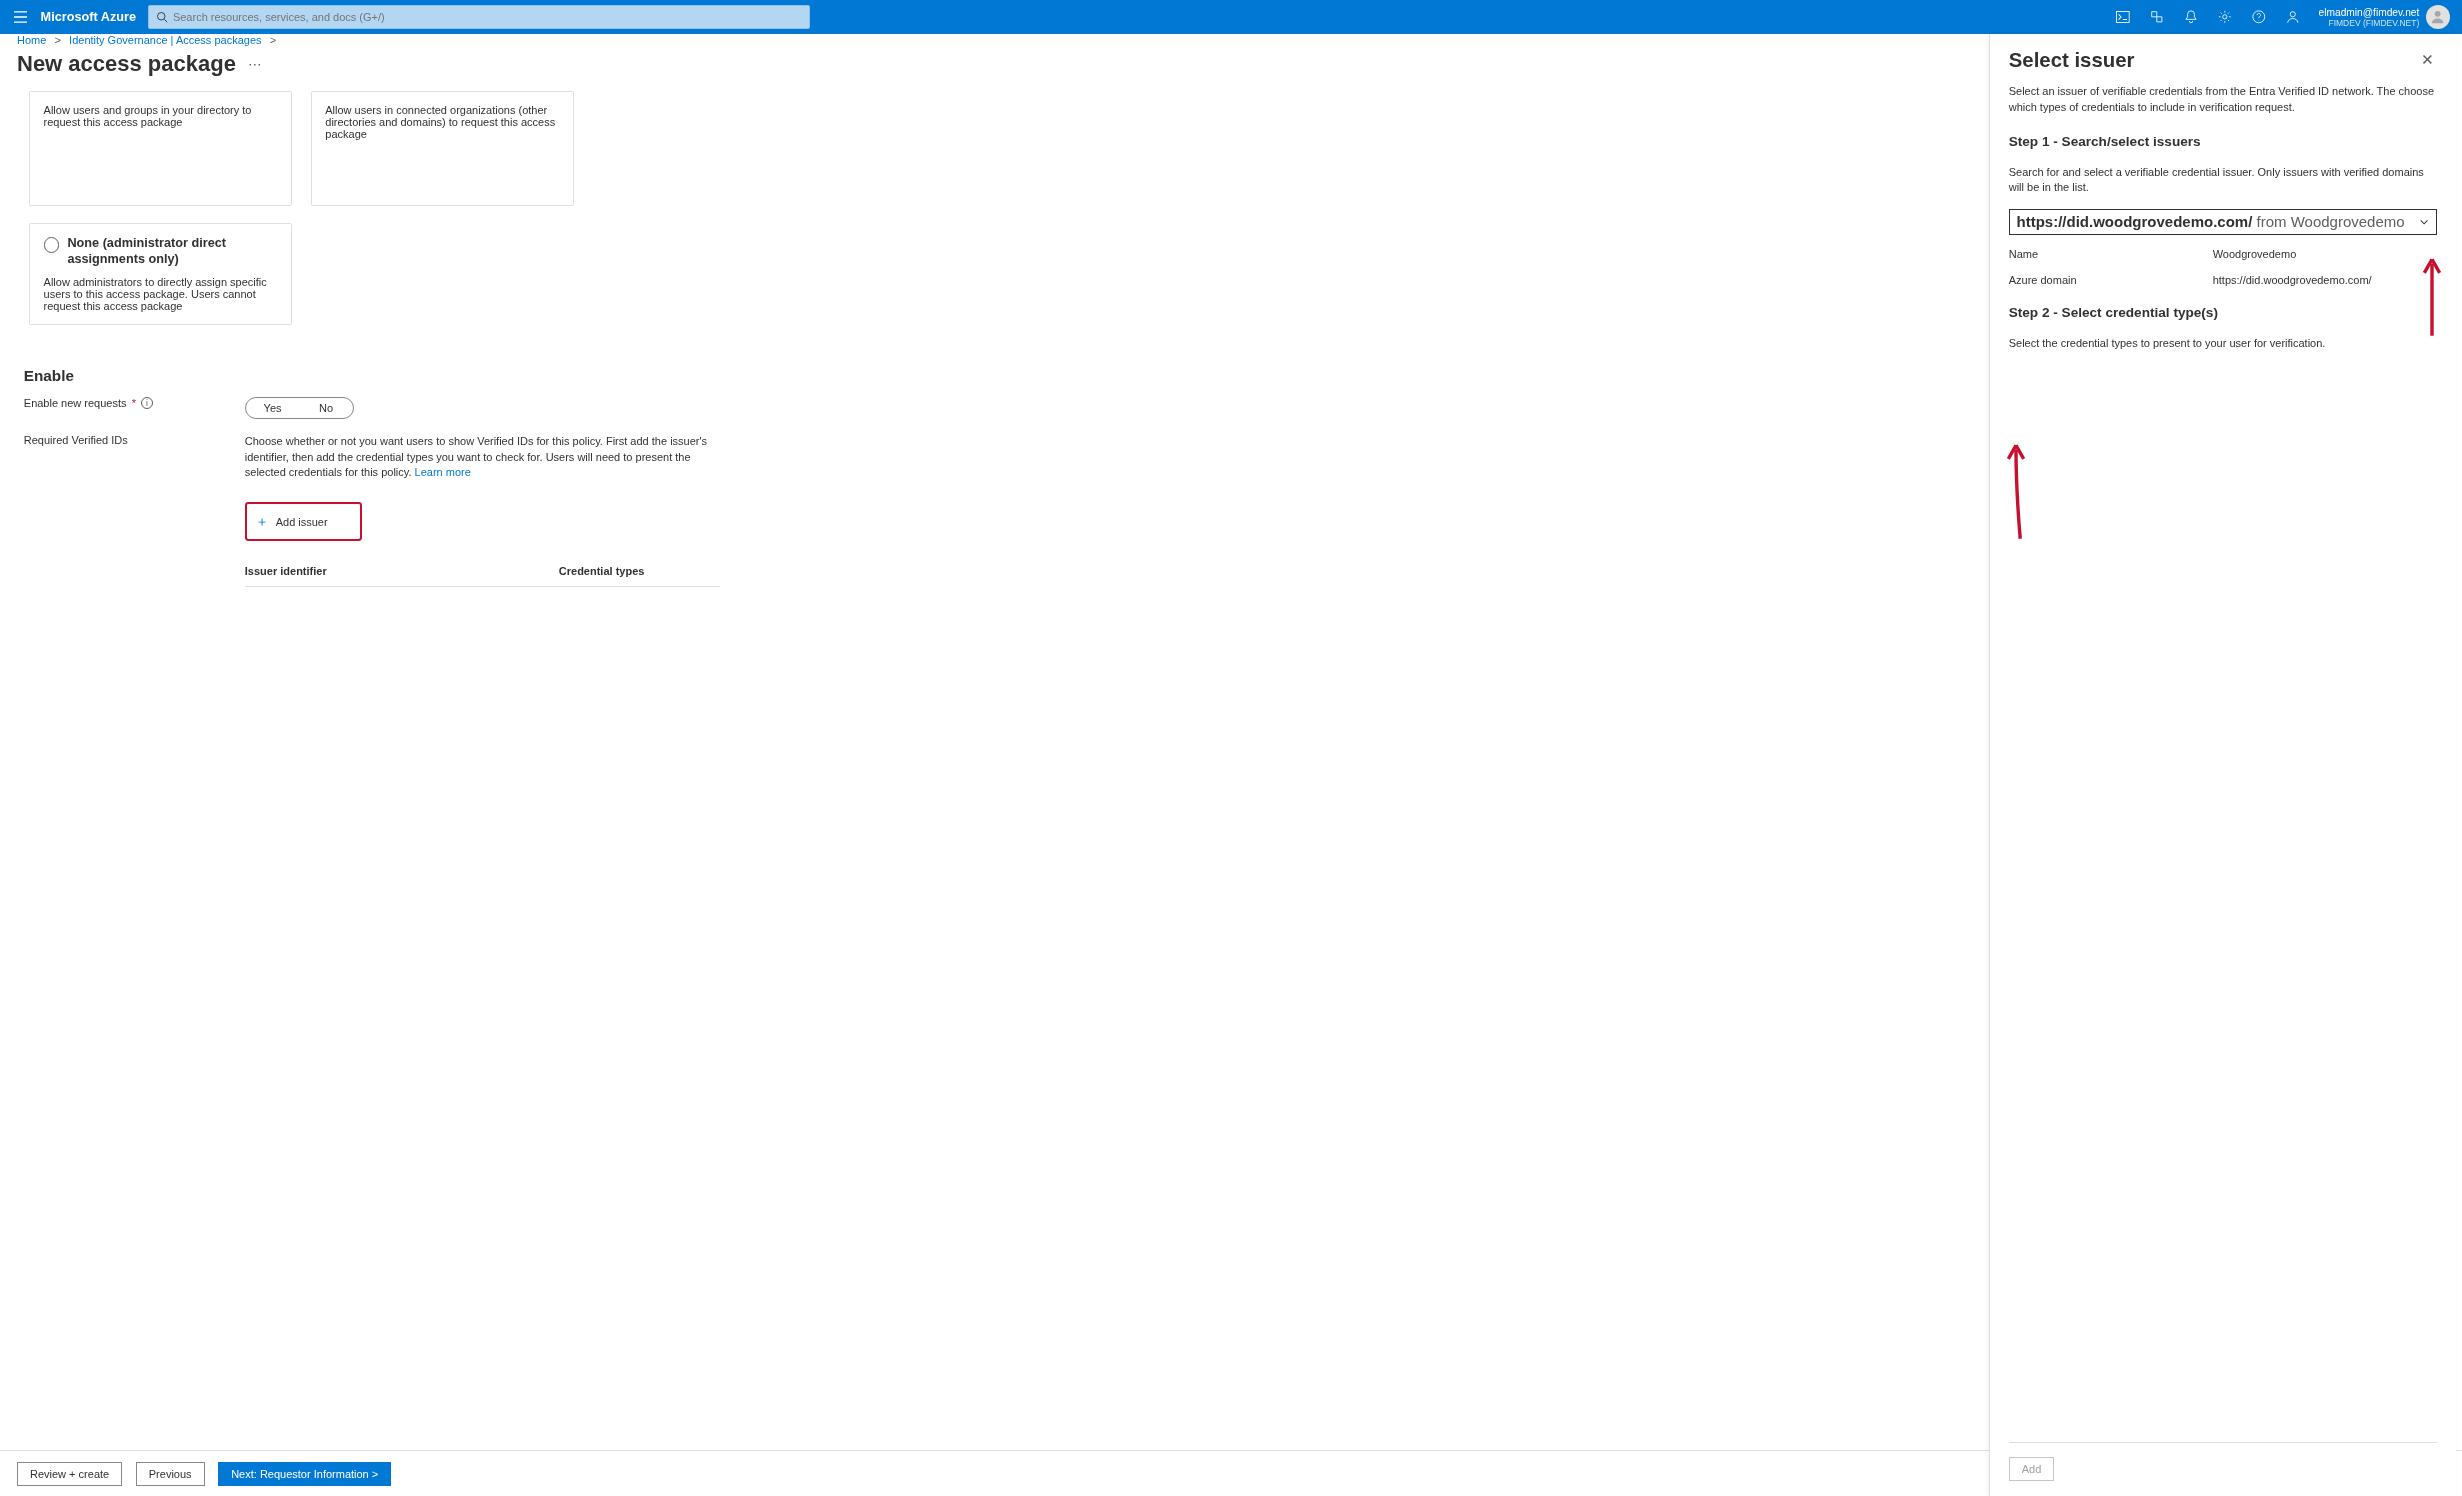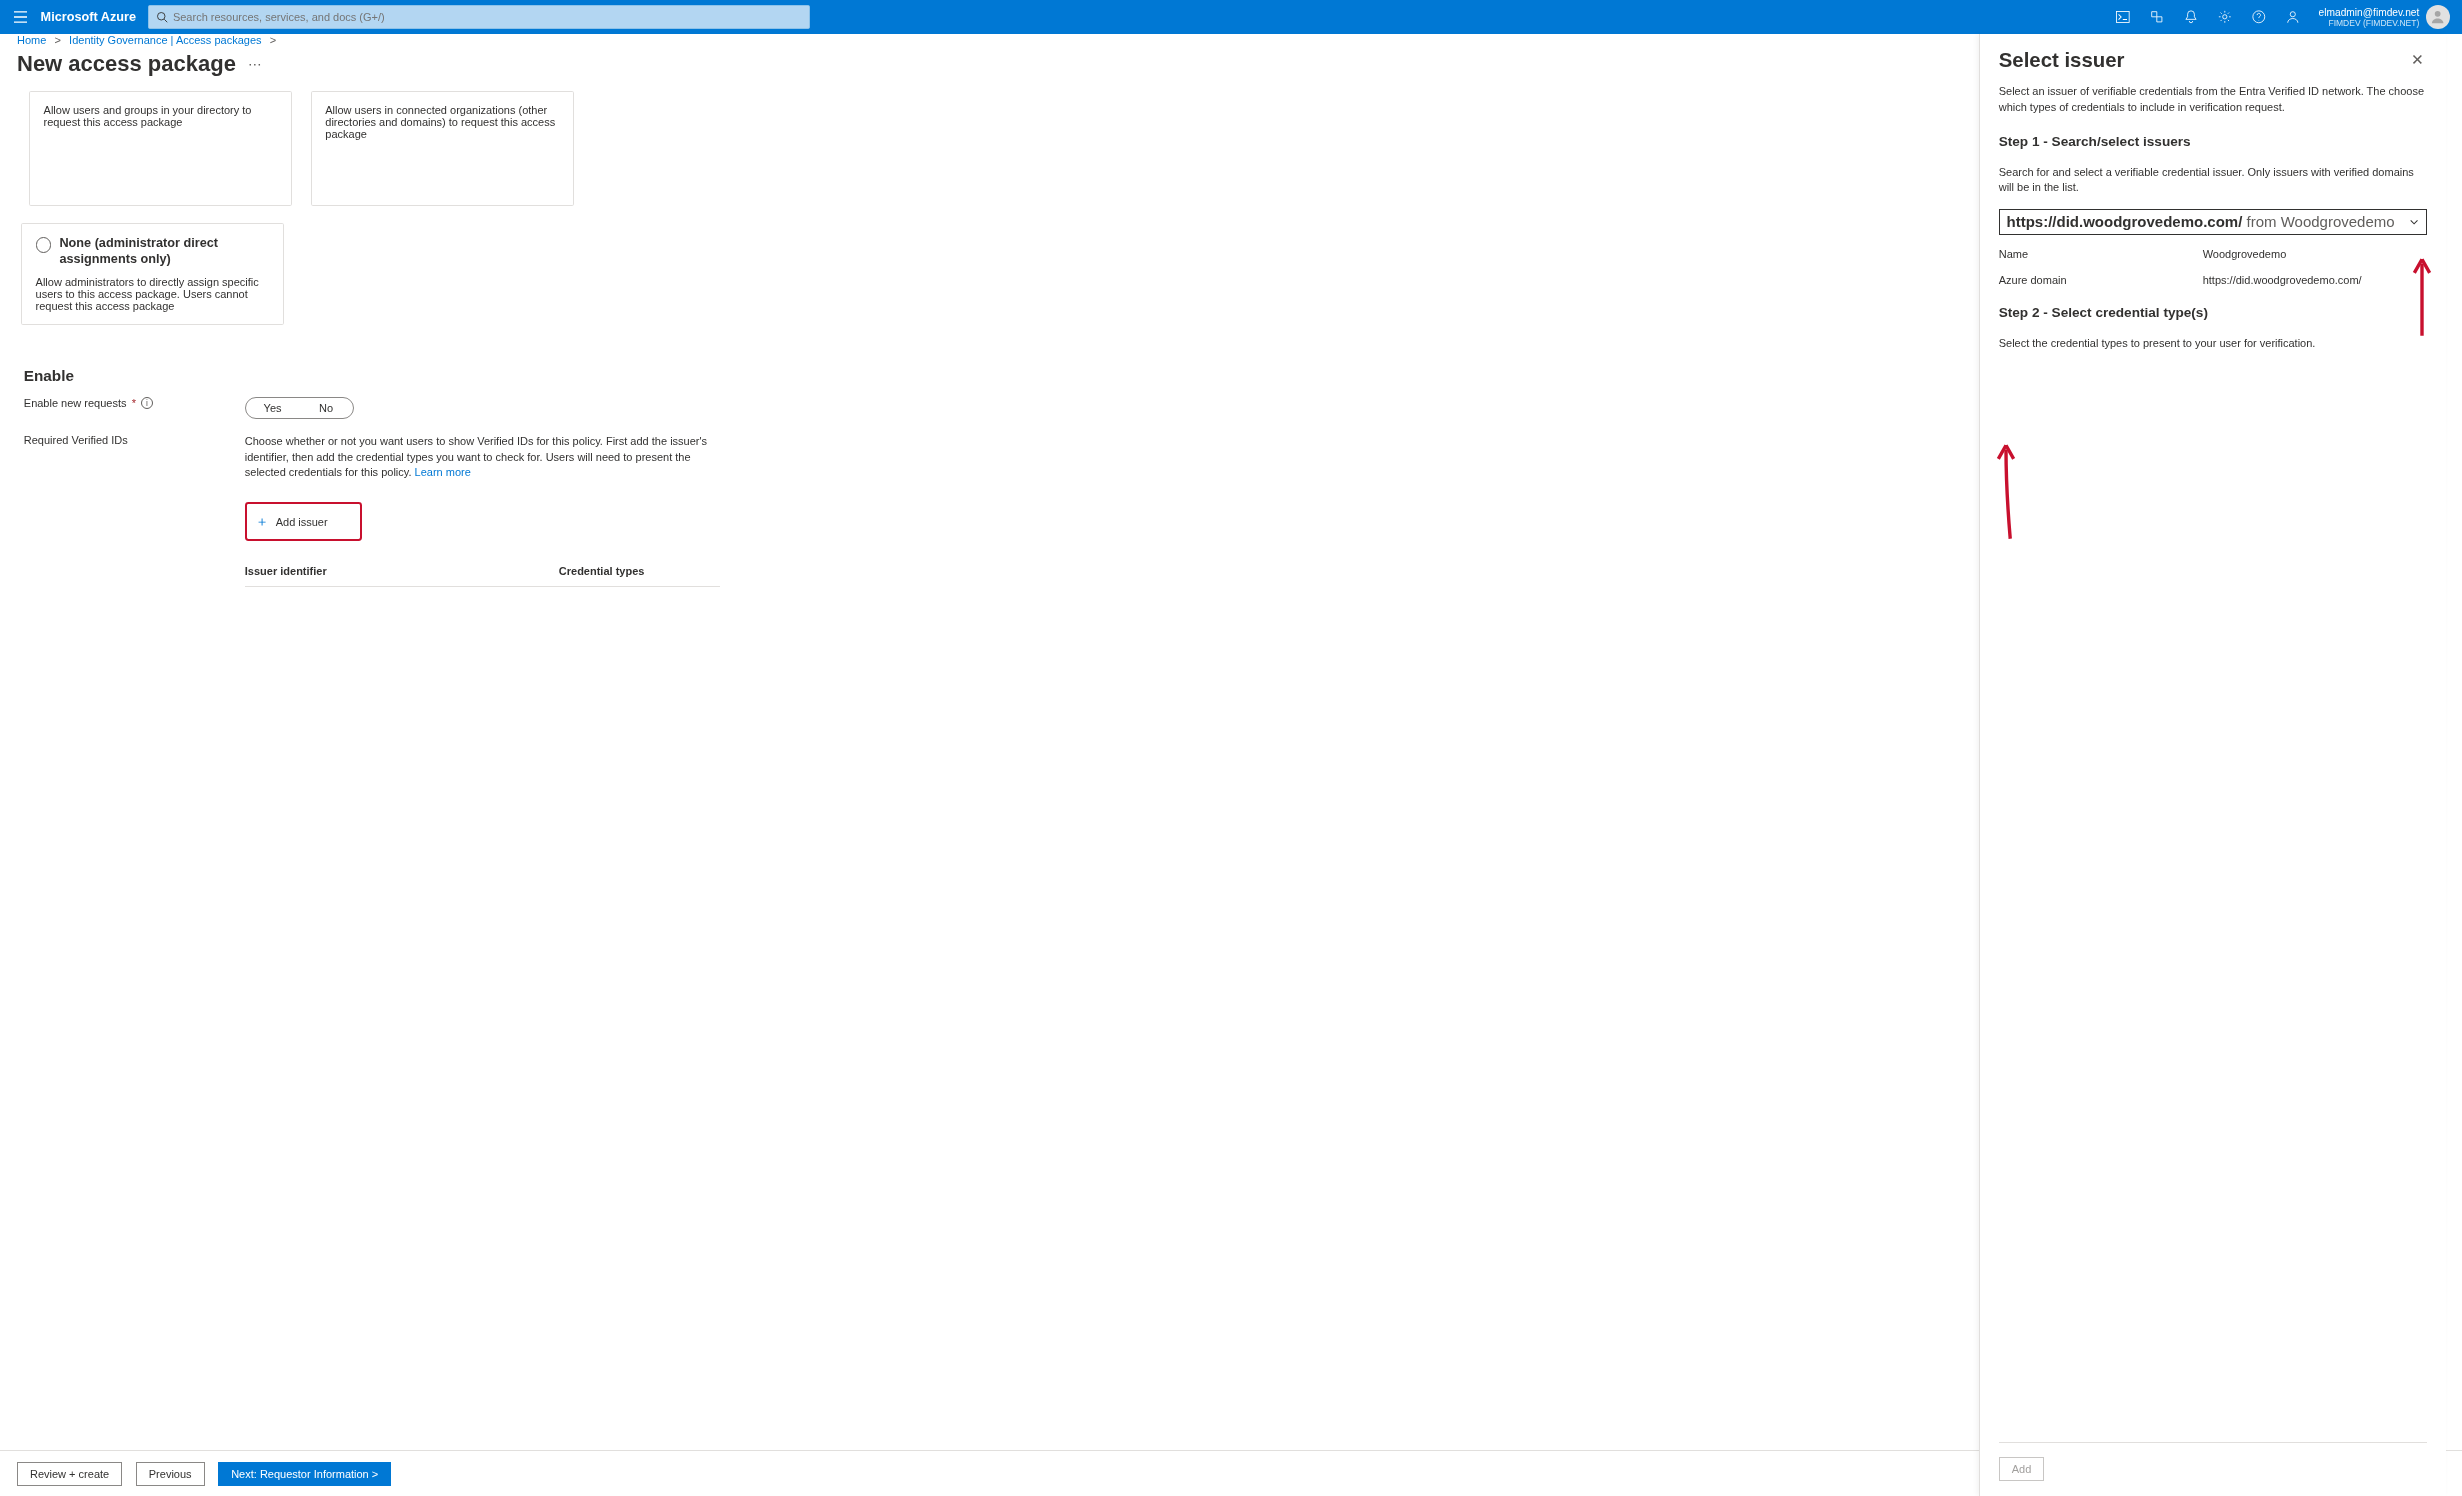--- a/index.html
+++ b/index.html
@@ -160,21 +160,21 @@
     padding: 5.1px 12px; font-size:11px; cursor:pointer;
     border: 0.8px solid #8a8886; background:#fff; color:#323130;
   }
   .btn.primary {
     background:#0078d4; border-color:#0078d4; color:#fff;
   }
 
   
   .panel {
     position:absolute;
-    top:0; right:16px; bottom:0;
+    top:0; right:6px; bottom:0;
     width: 467px;
     background:#fff;
     border-left:0.8px solid #e1dfdd;
     padding: 15.3px 18.7px;
     overflow:auto;
     box-shadow: -1.7px 0 5.1px rgba(0,0,0,0.05);
     display:flex; flex-direction:column;
   }
   .panel-head { display:flex; justify-content:space-between; align-items:flex-start; }
   .panel-title { font-size: 20.4px; font-weight:600; }
@@ -298,21 +298,21 @@
 
   <div class="cards-row">
     <div class="card tall">
       <div class="card-desc" style="margin-top:0">Allow users and groups in your directory to request this access package</div>
     </div>
     <div class="card tall">
       <div class="card-desc" style="margin-top:0">Allow users in connected organizations (other directories and domains) to request this access package</div>
     </div>
   </div>
 
-  <div style="margin-top:17px; margin-left:4px;">
+  <div style="margin-top:17px; margin-left:12px;">
     <div class="card" style="width:263px;">
       <div class="card-radio-title">
         <div class="radio-circle"></div>
         <div class="card-head">None (administrator direct assignments only)</div>
       </div>
       <div class="card-desc">Allow administrators to directly assign specific users to this access package. Users cannot request this access package</div>
     </div>
   </div>
 
   <div class="section">

